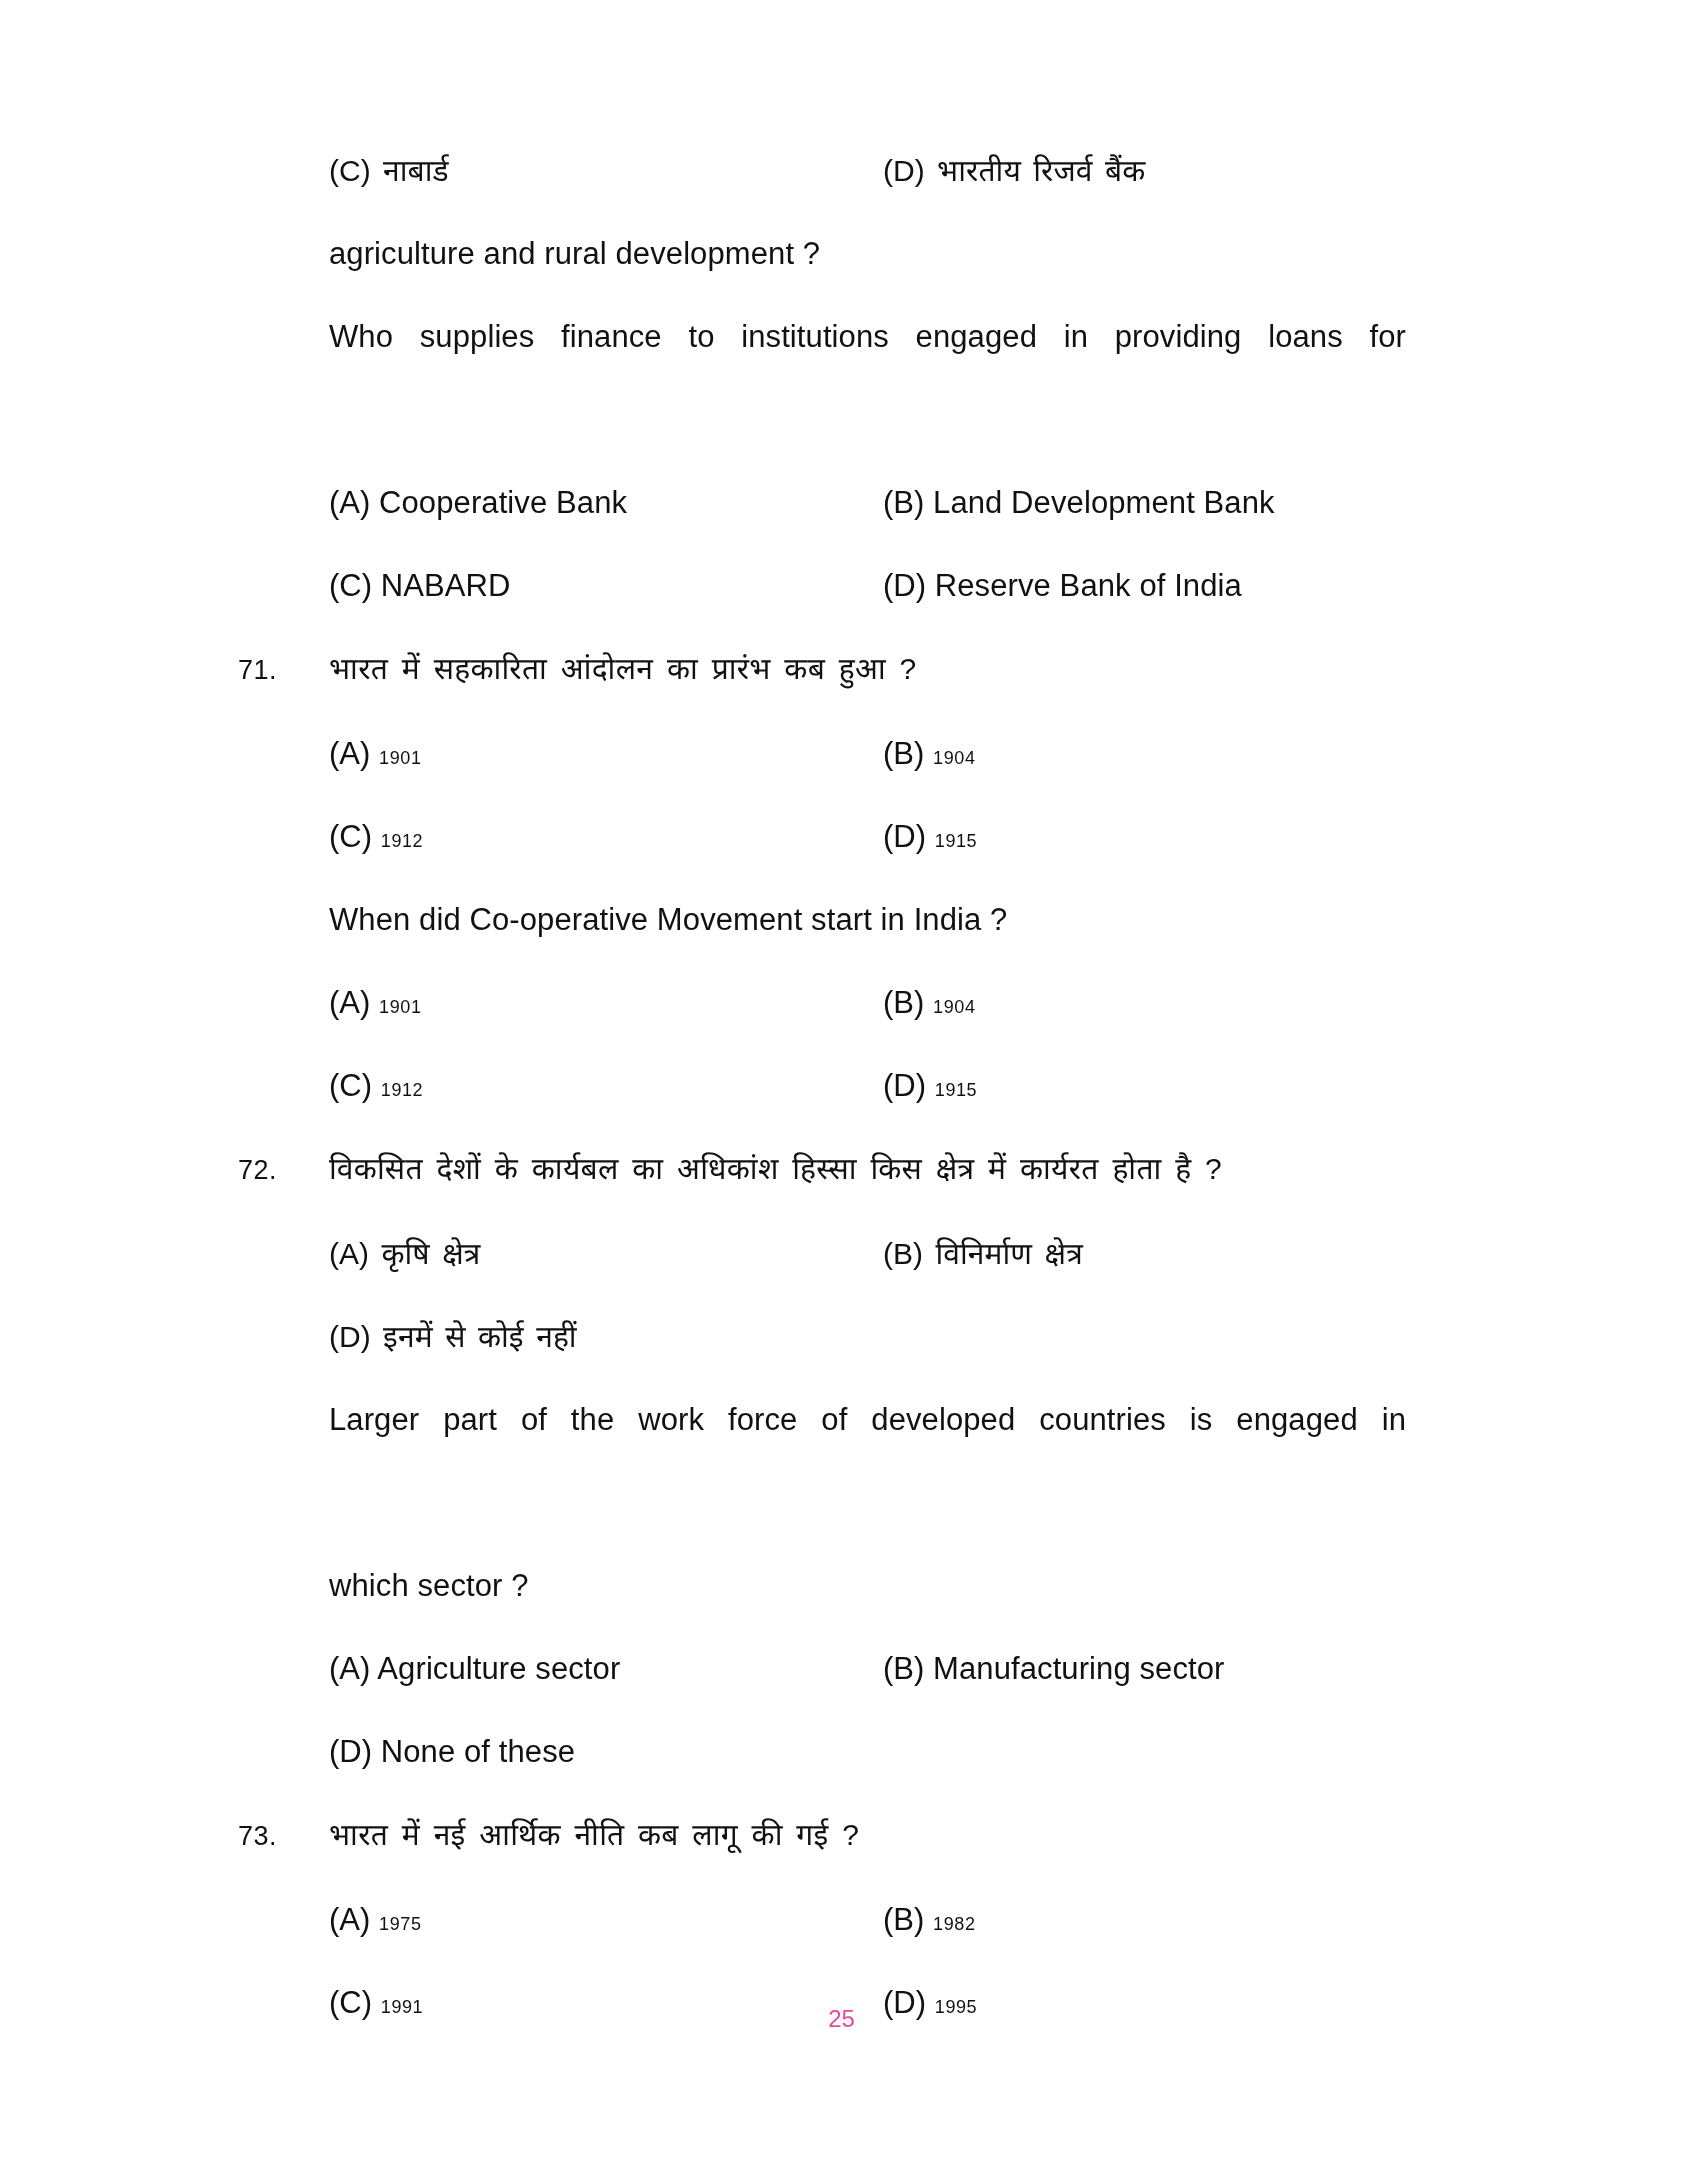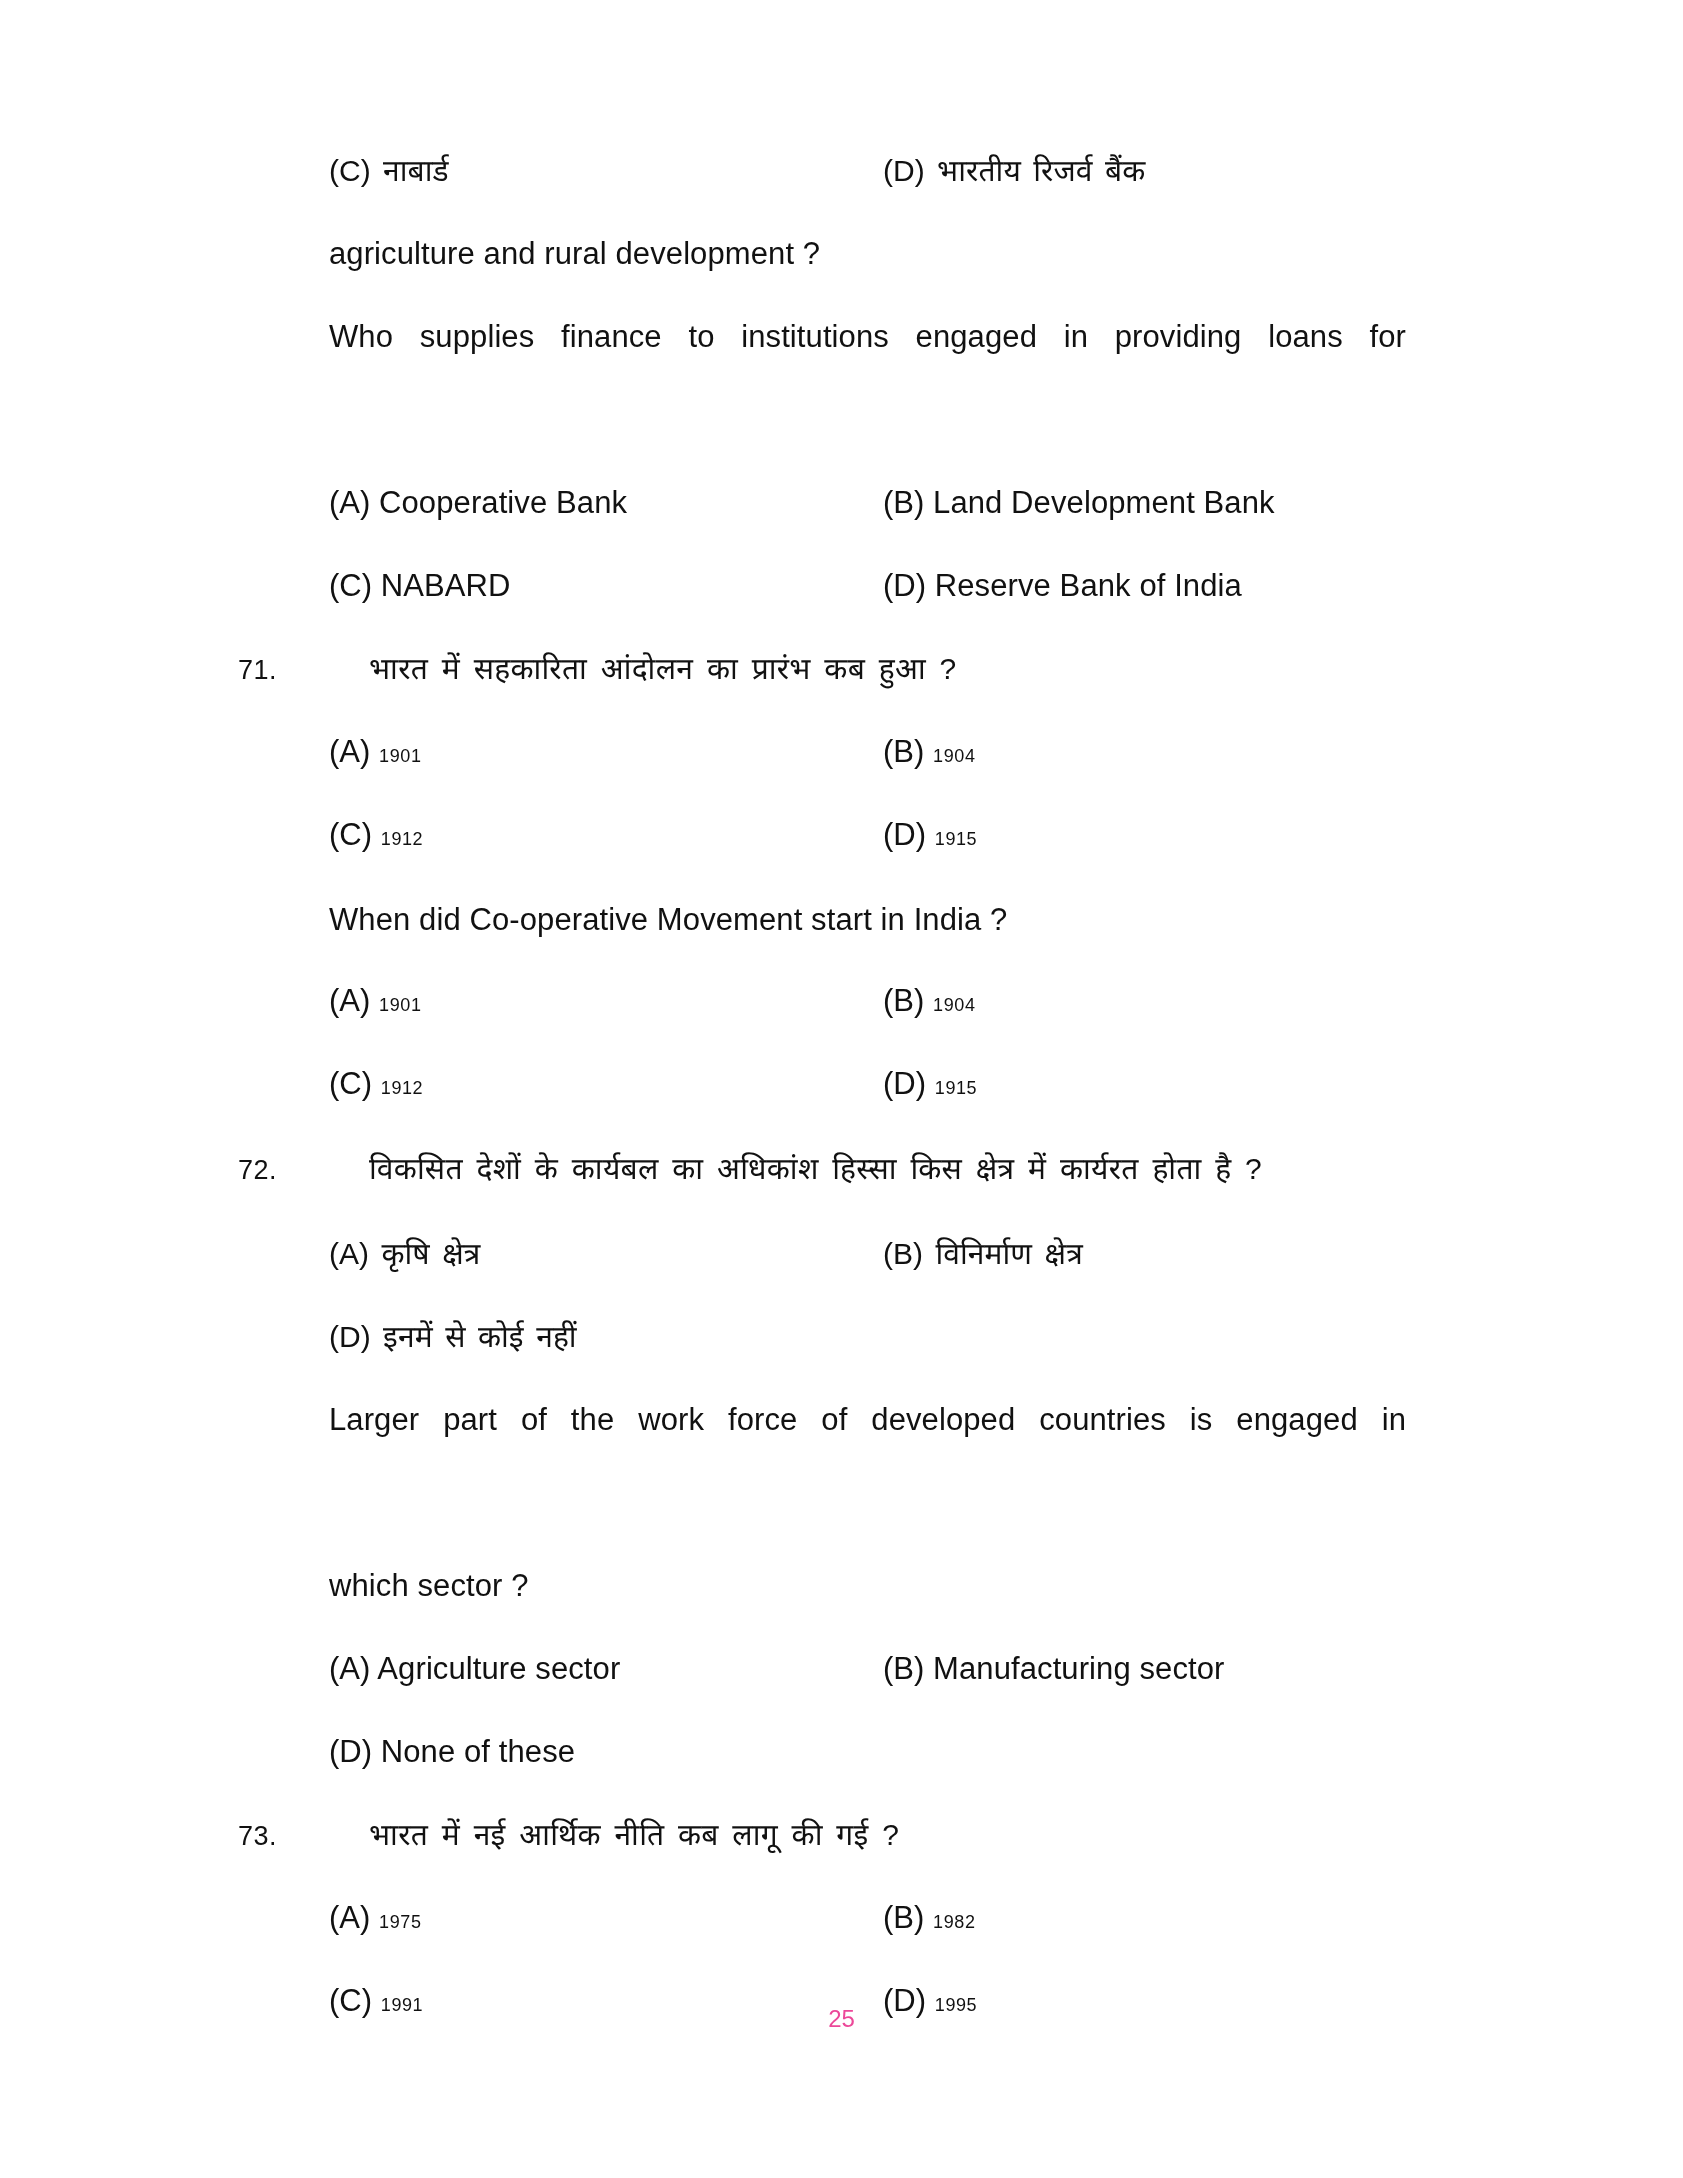--- a/index.html
+++ b/index.html
@@ -34,21 +34,20 @@
 
   
   .q-block {
     position: relative;
   }
 
   .q-line {
     display: flex;
     align-items: baseline;
     margin: 0 0 0 0;
-    gap: 40px;
   }
 
   .q-num {
     width: 91px;
     flex: 0 0 91px;
     font-size: 27px;
     line-height: 83px;
     color: #111;
     letter-spacing: 0.5px;
   }
@@ -75,21 +74,21 @@
   .q-text-en.justified::after {
     content: "";
     display: inline-block;
     width: 100%;
   }
 
   .opt-row {
     display: flex;
     margin-left: 91px;
     height: 83px;
-    align-items: center;
+    align-items: flex-start;
   }
 
   .opt {
     font-size: 31px;
     line-height: 83px;
     white-space: nowrap;
     letter-spacing: 0.1px;
   }
   .opt.col-a { flex: 0 0 554px; }
   .opt.col-b { flex: 1 1 auto; }

